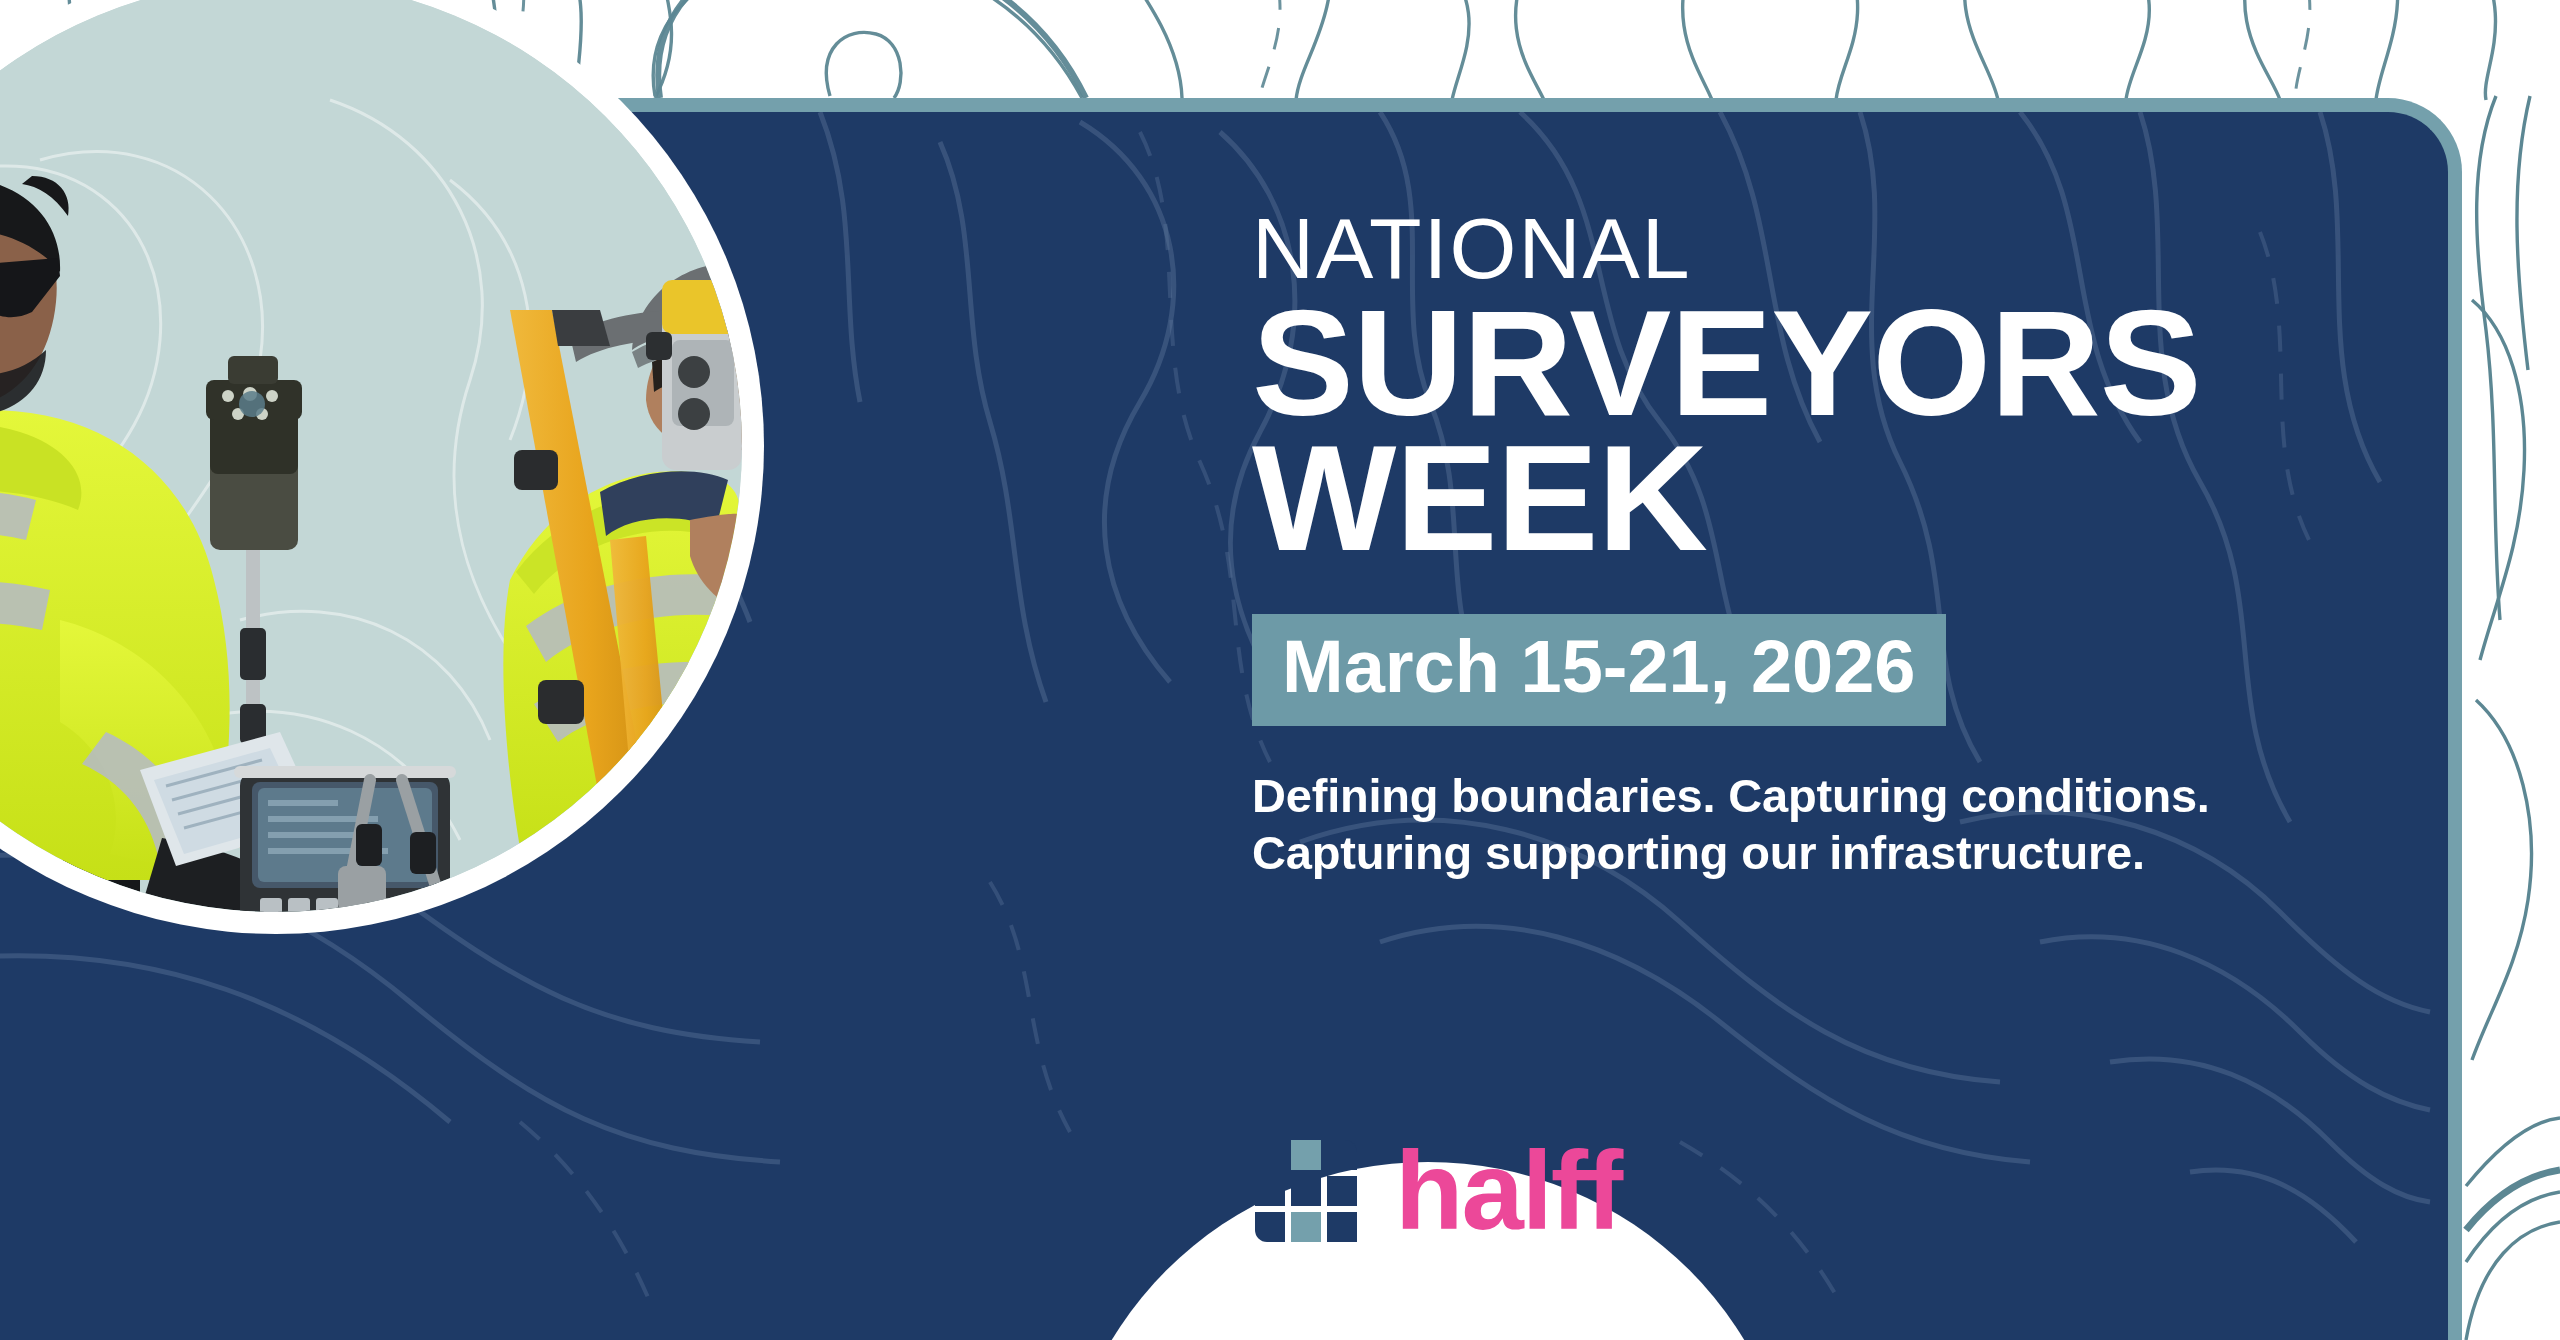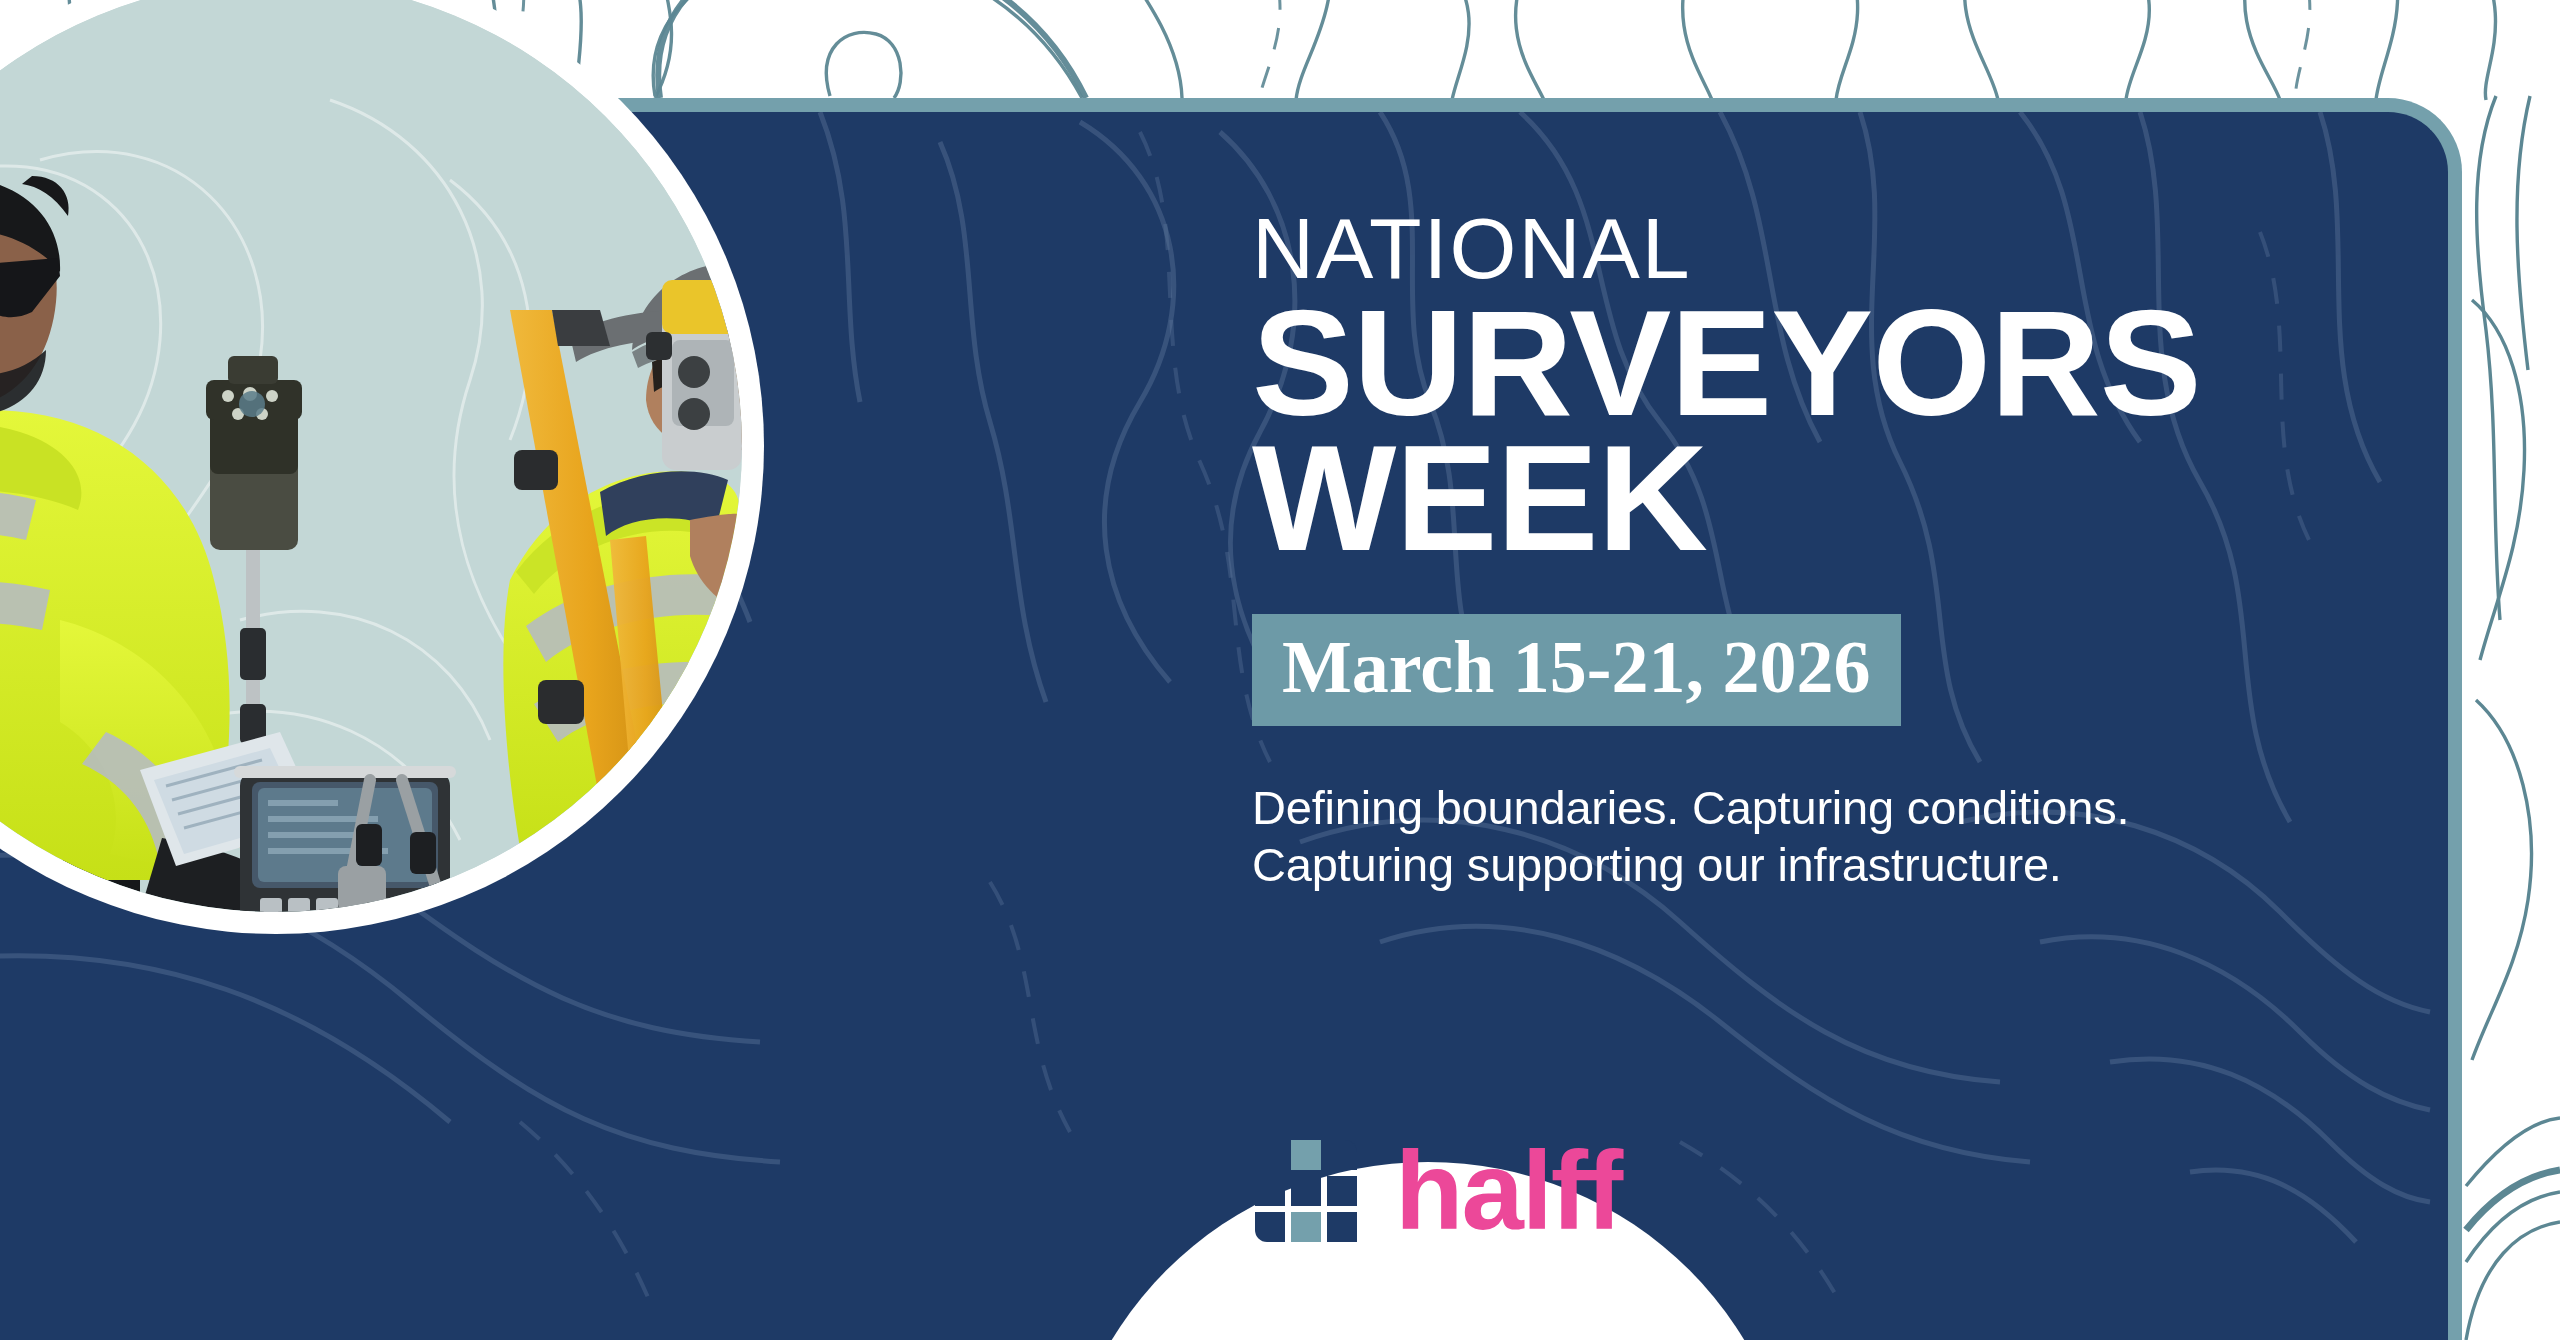--- a/index.html
+++ b/index.html
@@ -48,29 +48,28 @@
     font-size:150px;line-height:.90;color:#ffffff;font-weight:700;
     letter-spacing:-1px;margin:0;
     transform:scaleX(1.02);transform-origin:left center;
     white-space:nowrap;
   }
   .headline .l2{display:block;}
 
   .datebadge{
     display:inline-block;margin-top:48px;background:#6d9aa7;
     padding:16px 30px 22px 30px;
-    font-family:Liberation Serif, serif;
   }
   .datebadge span{
     font-size:74px;line-height:1;color:#ffffff;font-weight:700;letter-spacing:0px;
     display:block;
   }
 
   .tagline{
-    margin-top:54px;color:#ffffff;font-weight:400;font-size:47px;line-height:1.20;
+    margin-top:42px;color:#ffffff;font-weight:700;font-size:47px;line-height:1.20;
     letter-spacing:-.2px;
   }
   .tagline .t2{display:block;}
 
   
   .logo-circle{
     position:absolute;left:1058px;top:1008px;width:740px;height:740px;
     background:#ffffff;border-radius:50%;
   }
   .logo{

